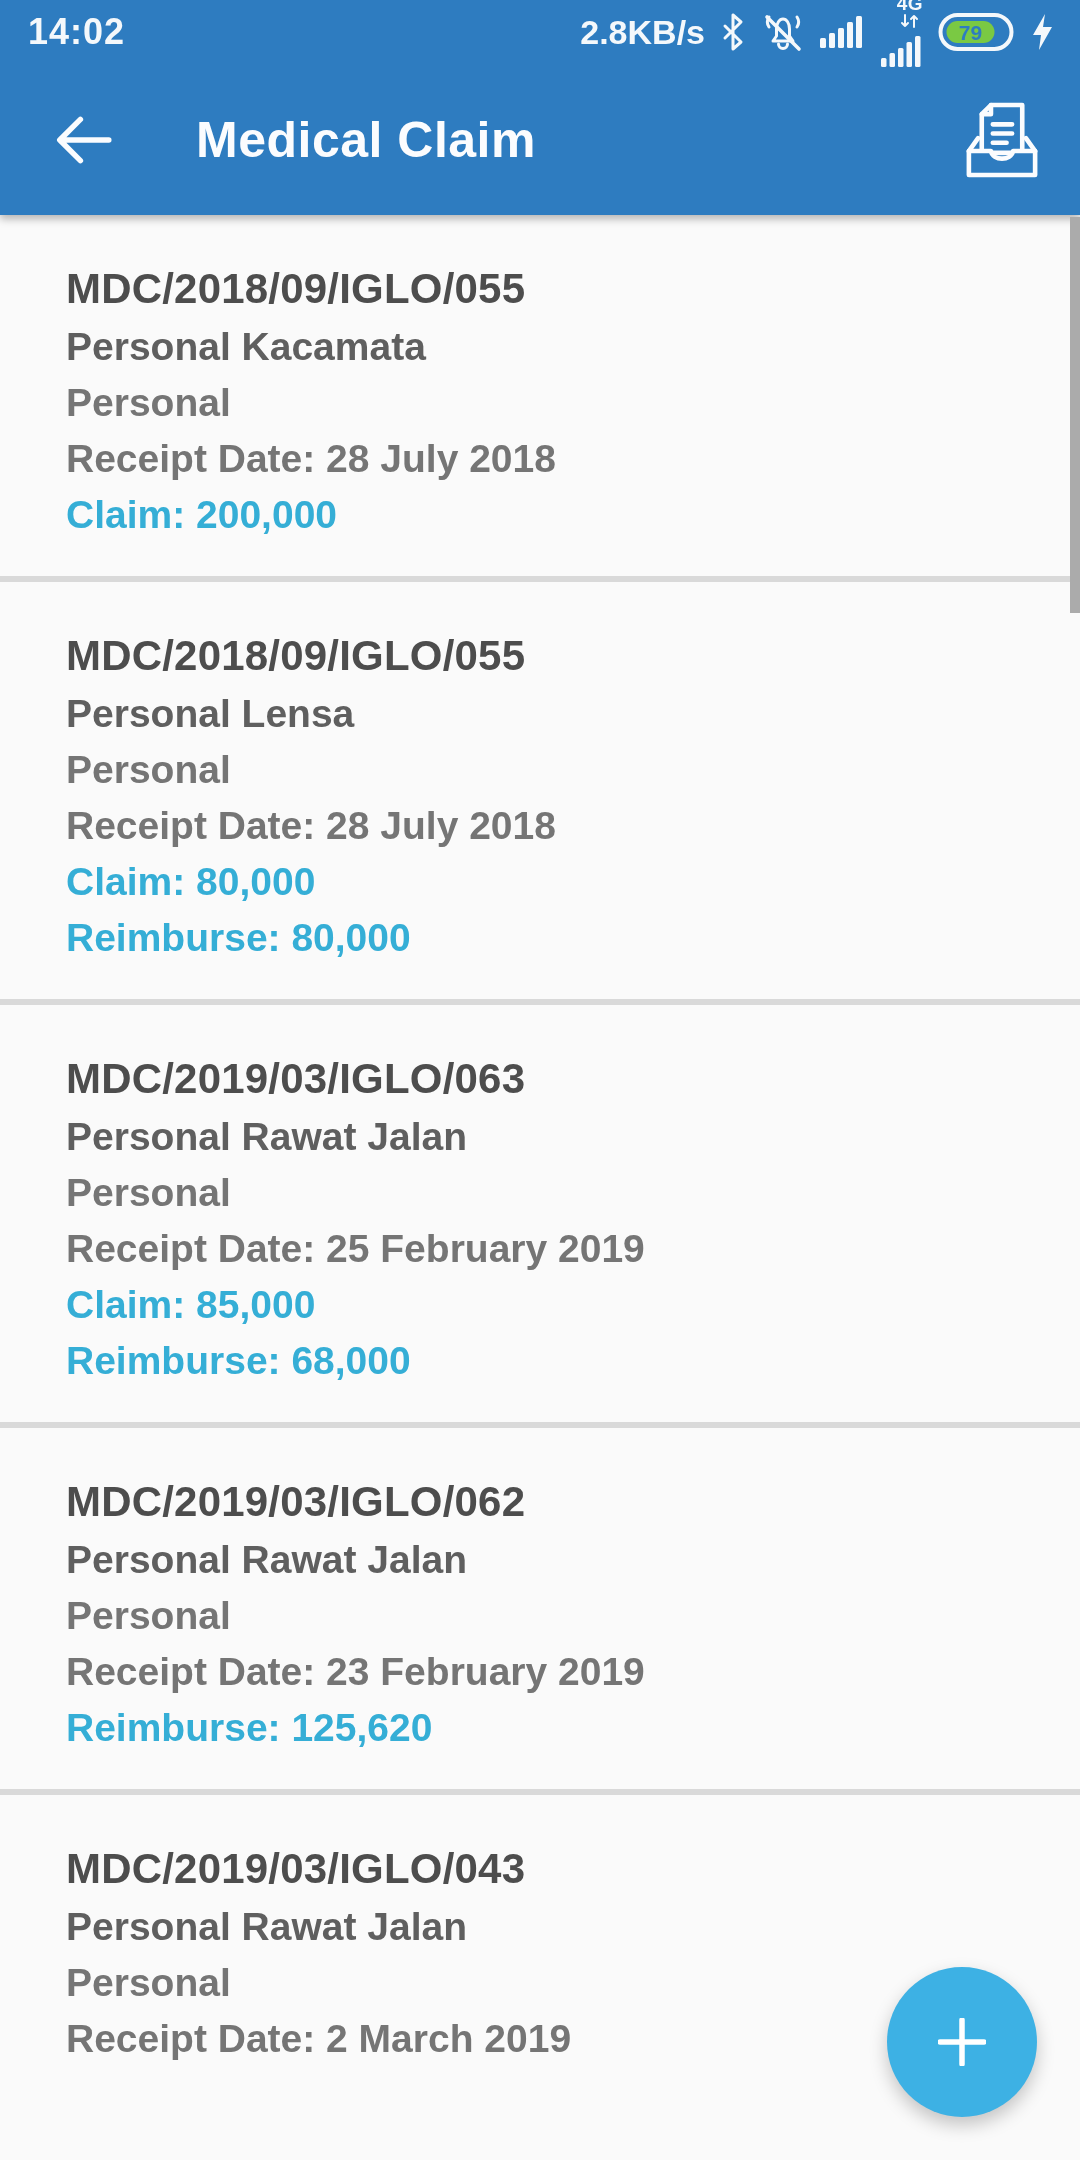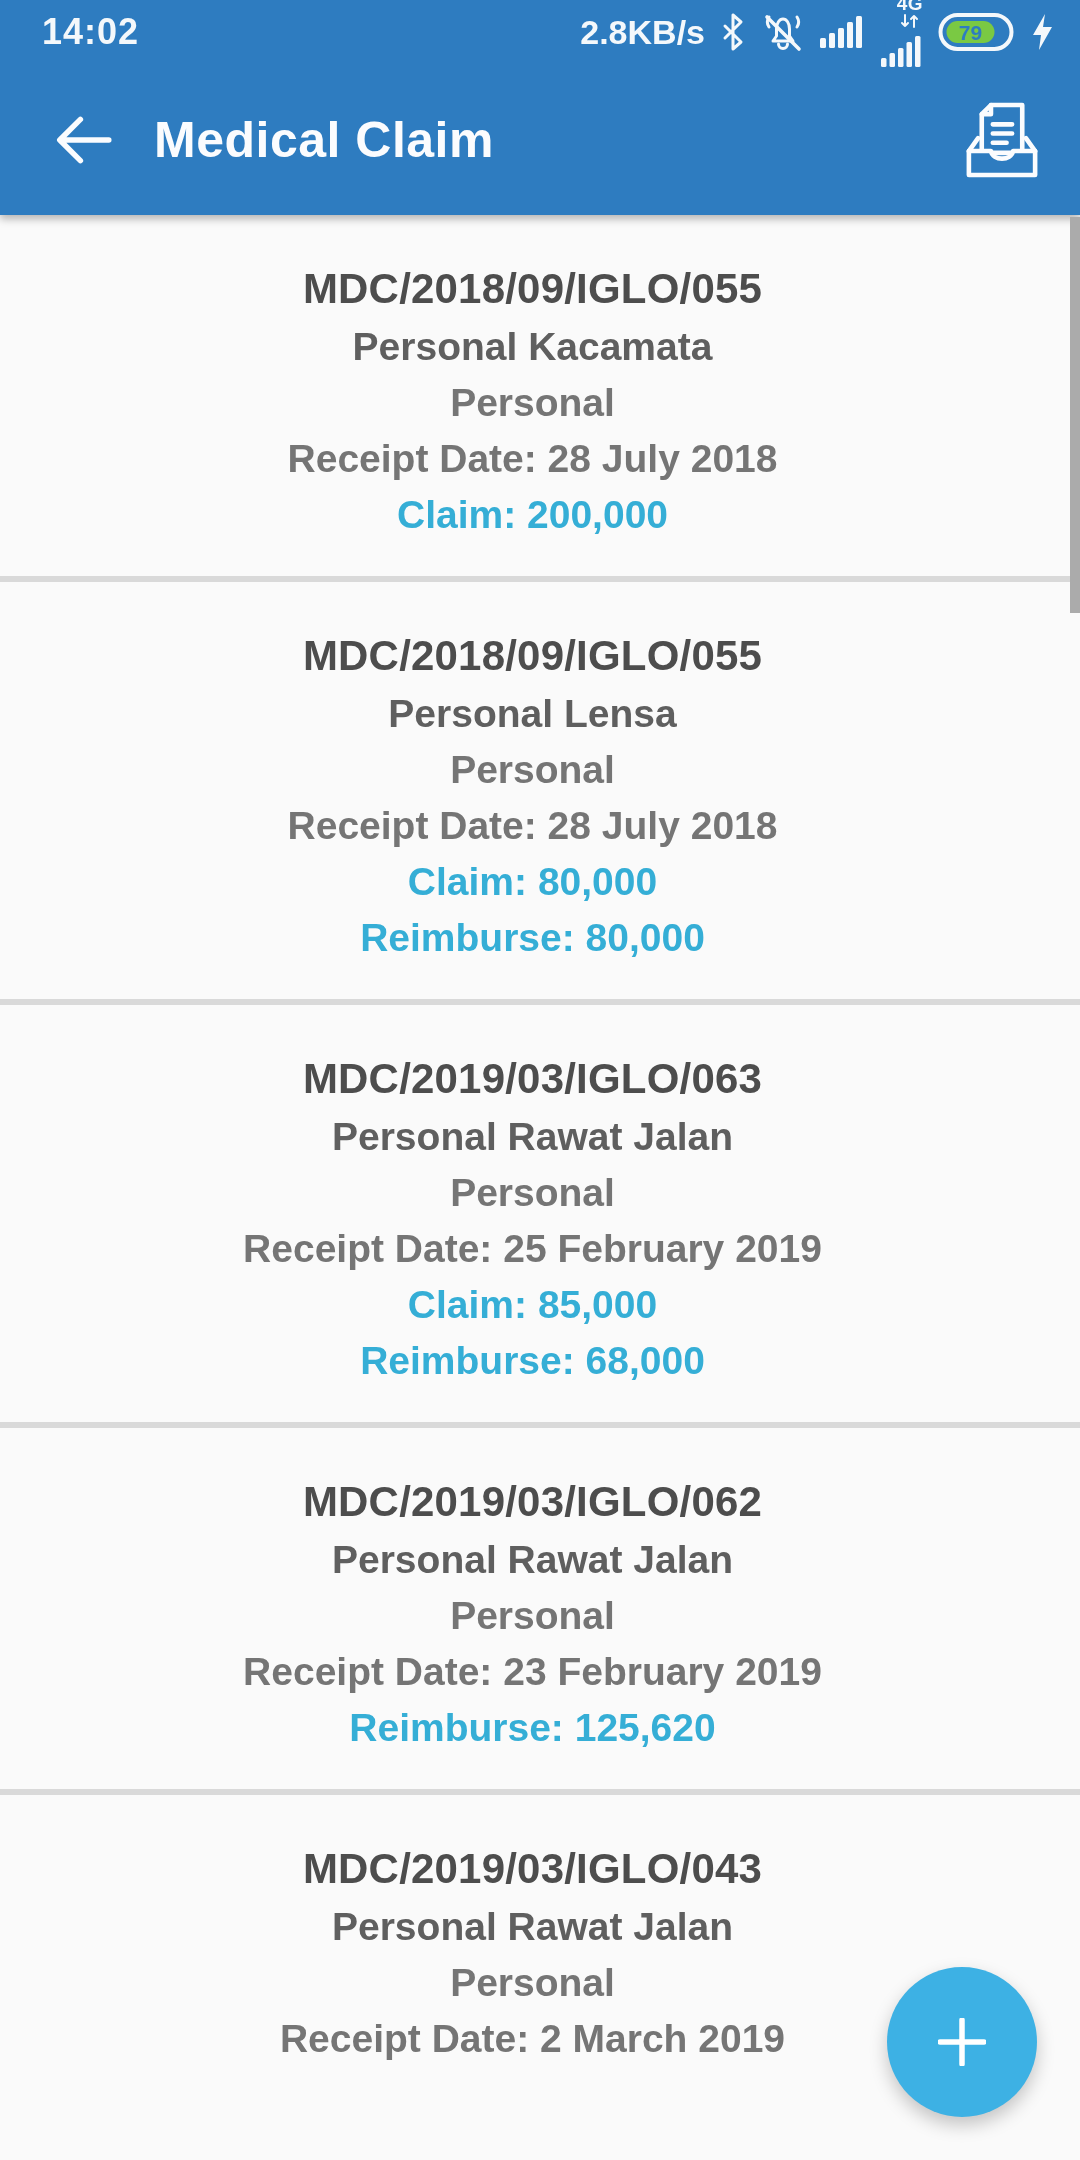--- a/index.html
+++ b/index.html
@@ -7,21 +7,21 @@
   body {
     font-family:"Liberation Sans","DejaVu Sans",sans-serif;
     background:#fafafa;
     position:relative;
   }
 
   
   .statusbar {
     height:64px; background:#2e7cc0; color:#f4f8fb;
     display:flex; align-items:center; justify-content:space-between;
-    padding:0 26px 0 42px; position:relative; z-index:5;
+    padding:0 26px 0 28px; position:relative; z-index:5;
   }
   .sb-time { font-size:36px; font-weight:600; letter-spacing:1px; }
   .sb-right { display:flex; align-items:center; gap:15px; }
   .sb-speed { font-size:34px; font-weight:600; }
   .sb-icon { display:flex; align-items:center; }
   .net-cluster { display:flex; align-items:flex-end; gap:2px;flex-direction:column; }
   .net-left { display:flex; flex-direction:column; align-items:center; line-height:1; }
   .net-type { font-size:19px; font-weight:700; letter-spacing:0.5px; }
   .batt-wrap { position:relative; display:flex; align-items:center; }
 
@@ -29,32 +29,31 @@
   .appbar {
     height:151px; background:#2e7cc0;
     display:flex; align-items:center;
     padding:0 30px 0 48px;
     box-shadow:0 4px 8px rgba(0,0,0,0.28);
     position:relative; z-index:4;
   }
   .back-btn { width:70px; height:70px; display:flex; align-items:center; justify-content:center; cursor:pointer; }
   .appbar-title {
     color:#fbfcfe; font-size:50px; font-weight:700; letter-spacing:0.5px;
-    margin-left:36px; flex:1;
+    margin-left:78px; flex:1;
   }
   .header-action { width:96px; height:96px; display:flex; align-items:center; justify-content:center; cursor:pointer; }
 
   
   .claim-list { background:#fafafa; }
   .claim-item {
     background:#fafafa;
     border-bottom:6px solid #d9d9d9;
-    padding:50px 43px 28px 28px;
+    padding:50px 43px 28px 66px;
     cursor:pointer;
-    text-align:center;
   }
   .claim-item:last-child { border-bottom:none; }
   .code  { font-size:42px; line-height:48px; font-weight:700; color:#4d4d4d; margin-bottom:11px; letter-spacing:0.2px; }
   .cname { font-size:39px; line-height:45px; font-weight:700; color:#5f5f5f; margin-bottom:11px; }
   .detail{ font-size:39px; line-height:45px; font-weight:700; color:#757575; margin-bottom:11px; }
   .accent{ color:#35aed6; }
 
   
   .fab {
     position:absolute; left:887px; top:1967px; width:150px; height:150px;

